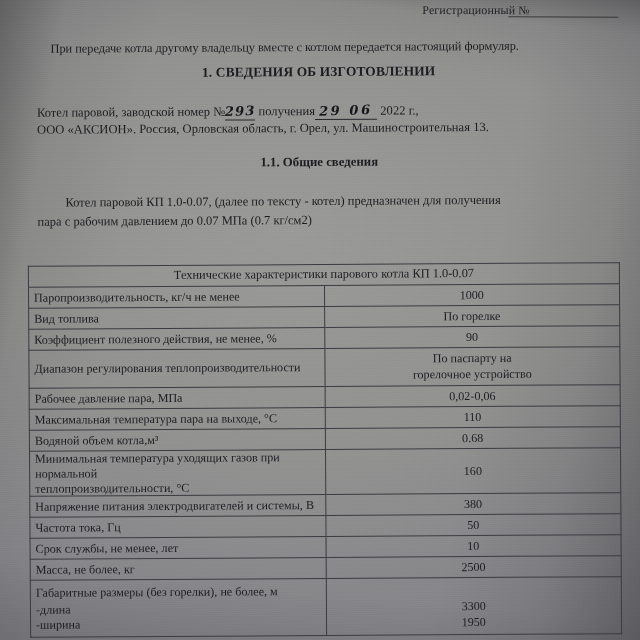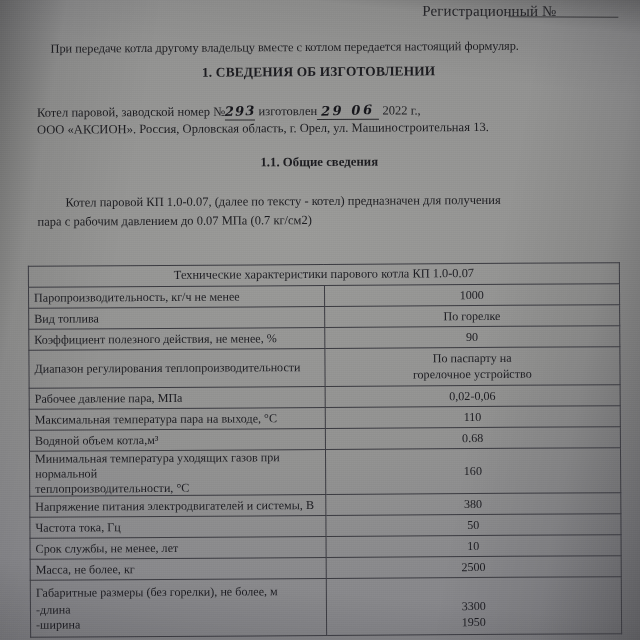--- a/index.html
+++ b/index.html
@@ -61,21 +61,21 @@
     transform: rotate(-0.35deg);
     transform-origin: 50% 45%;
     z-index: 5;
   }
 
   .txt { position: absolute; white-space: nowrap; }
 
   
   #reg-line {
     top: 4px; left: 424px;
-    font-size: 15px;
+    font-size: 12px;
     letter-spacing: 0.1px;
     color: #232327;
     transform: rotate(0.5deg);
   }
   #reg-rule {
     position: absolute;
     top: 18px; left: 510px;
     width: 110px; height: 0;
     border-bottom: 1.3px solid #2a2a2e;
     transform: rotate(0.6deg);
@@ -183,21 +183,21 @@
 
     <div class="txt" id="reg-line">Регистрационный №</div>
     <div id="reg-rule"></div>
 
     <div class="txt" id="intro">При передаче котла другому владельцу вместе с котлом передается настоящий формуляр.</div>
 
     <div class="txt" id="sec1">1. СВЕДЕНИЯ ОБ ИЗГОТОВЛЕНИИ</div>
 
     <div class="txt" id="mfg1">
       <span>Котел паровой, заводской номер №</span><span class="hw-slot serial">&nbsp;<span class="hand">293</span></span>
-      <span>изготовлен</span><span class="hw-slot date">&nbsp;<span class="hand">29 06</span></span>
+      <span>получения</span><span class="hw-slot date">&nbsp;<span class="hand">29 06</span></span>
       <span>2022 г.,</span>
     </div>
 
     <div class="txt" id="mfg2">ООО «АКСИОН».  Россия, Орловская область, г. Орел, ул. Машиностроительная 13.</div>
 
     <div class="txt" id="sec11">1.1. Общие сведения</div>
 
     <div class="txt" id="desc1">Котел паровой КП 1.0-0.07,  (далее по тексту - котел) предназначен для получения</div>
     <div class="txt" id="desc2">пара с рабочим давлением до 0.07 МПа (0.7 кг/см2)</div>
 

